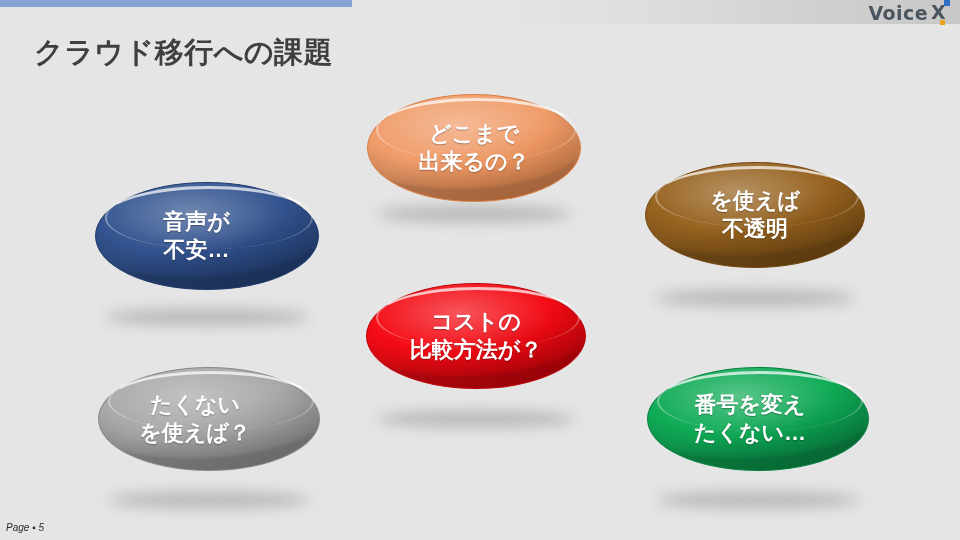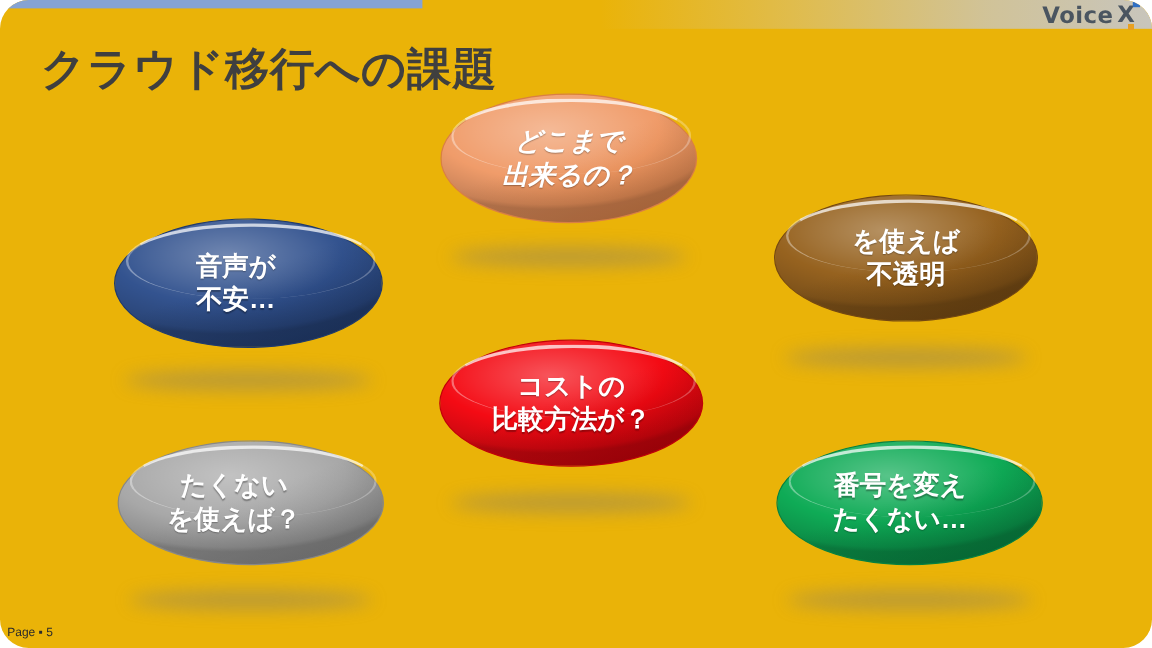--- a/index.html
+++ b/index.html
@@ -7,23 +7,22 @@
     padding: 0;
     background: #ffffff;
   }
   body {
     font-family: "Liberation Sans", "DejaVu Sans", sans-serif;
   }
   #slide {
     position: relative;
     width: 960px;
     height: 540px;
-    background: #eab308;
+    background: #e5e5e5;
     overflow: hidden;
-    border-radius: 24px;
   }
 
   
   .top-blue-bar {
     position: absolute;
     left: 0;
     top: 0;
     width: 352px;
     height: 7px;
     background: #85a3d4;
@@ -74,21 +73,21 @@
     background: #e8a020;
     left: 9px;
     bottom: -2px;
   }
 
   
   .slide-title {
     position: absolute;
     left: 34px;
     top: 33px;
-    font-size: 37px;
+    font-size: 29px;
     font-weight: bold;
     color: #3f3f3f;
     letter-spacing: 0.5px;
     white-space: nowrap;
   }
 
   
   .shape {
     position: absolute;
     border-radius: 50%;
@@ -147,20 +146,21 @@
     filter: blur(7px);
     z-index: 0;
   }
 
   
   .footer {
     position: absolute;
     left: 6px;
     bottom: 7px;
     font-size: 10px;
+    font-style: italic;
     color: #2b2b2b;
     font-family: "Liberation Sans", sans-serif;
   }
 </style>
 </head>
 <body>
 
 <div id="slide">
 
   <div class="top-blue-bar"></div>
@@ -172,21 +172,21 @@
       <span class="logo-text">X</span>
       <span class="logo-sq-blue"></span>
       <span class="logo-sq-orange"></span>
     </span>
   </div>
 
   <div class="slide-title">クラウド移行への課題</div>
 
   <div id="shape-layer">
       <div class="drop-shadow" style="left: 376px; top: 206px; width: 196px; height: 16px;"></div>
-      <div class="shape" style="left: 367px; top: 78px; width: 214px; height: 108px; background: linear-gradient(160deg, rgb(240, 156, 106) 0%, rgb(240, 156, 106) 46%, rgb(217, 127, 69) 100%); border: 1px solid rgb(217, 127, 69); font-style: italic;">
+      <div class="shape" style="left: 367px; top: 94px; width: 214px; height: 108px; background: linear-gradient(160deg, rgb(240, 156, 106) 0%, rgb(240, 156, 106) 46%, rgb(217, 127, 69) 100%); border: 1px solid rgb(217, 127, 69);">
         <div class="shape-label">どこまで
 出来るの？</div>
       </div>
       <div class="drop-shadow" style="left: 104px; top: 309px; width: 206px; height: 16px;"></div>
       <div class="shape" style="left: 95px; top: 182px; width: 224px; height: 108px; background: linear-gradient(160deg, rgb(51, 83, 143) 0%, rgb(51, 83, 143) 46%, rgb(31, 58, 109) 100%); border: 1px solid rgb(31, 58, 109);">
         <div class="shape-label" style="transform: translateX(-16px); margin-left: 11px;">音声が
 不安…</div>
       </div>
       <div class="drop-shadow" style="left: 654px; top: 290px; width: 202px; height: 16px;"></div>
       <div class="shape" style="left: 645px; top: 162px; width: 220px; height: 106px; background: linear-gradient(160deg, rgb(150, 98, 31) 0%, rgb(150, 98, 31) 46%, rgb(116, 72, 17) 100%); border: 1px solid rgb(116, 72, 17);">

